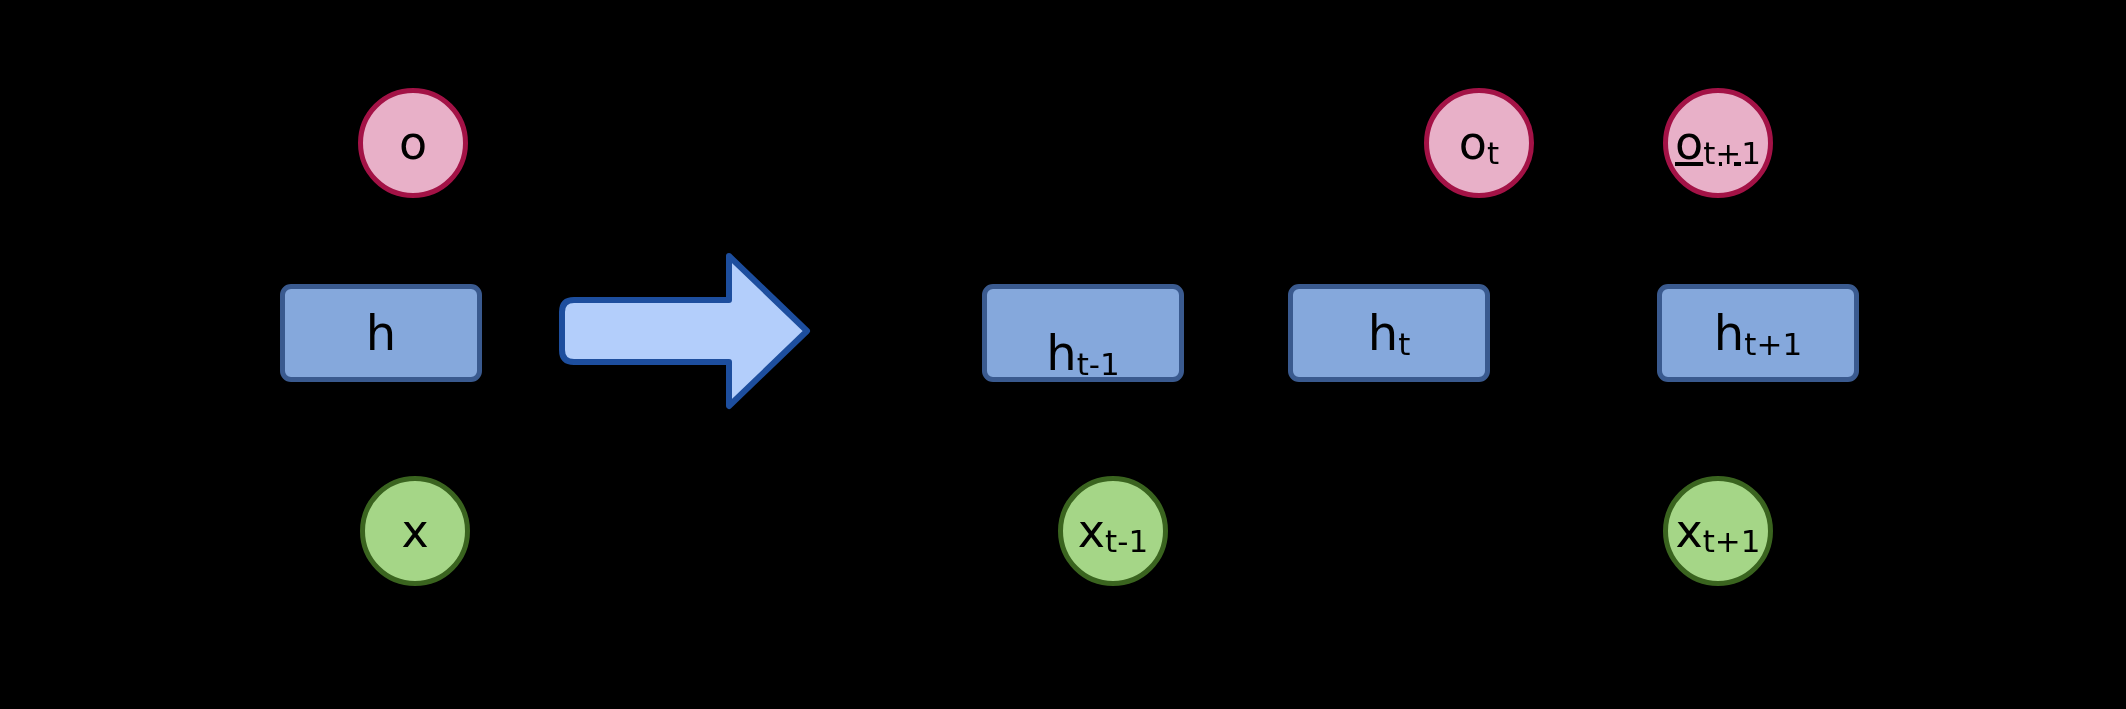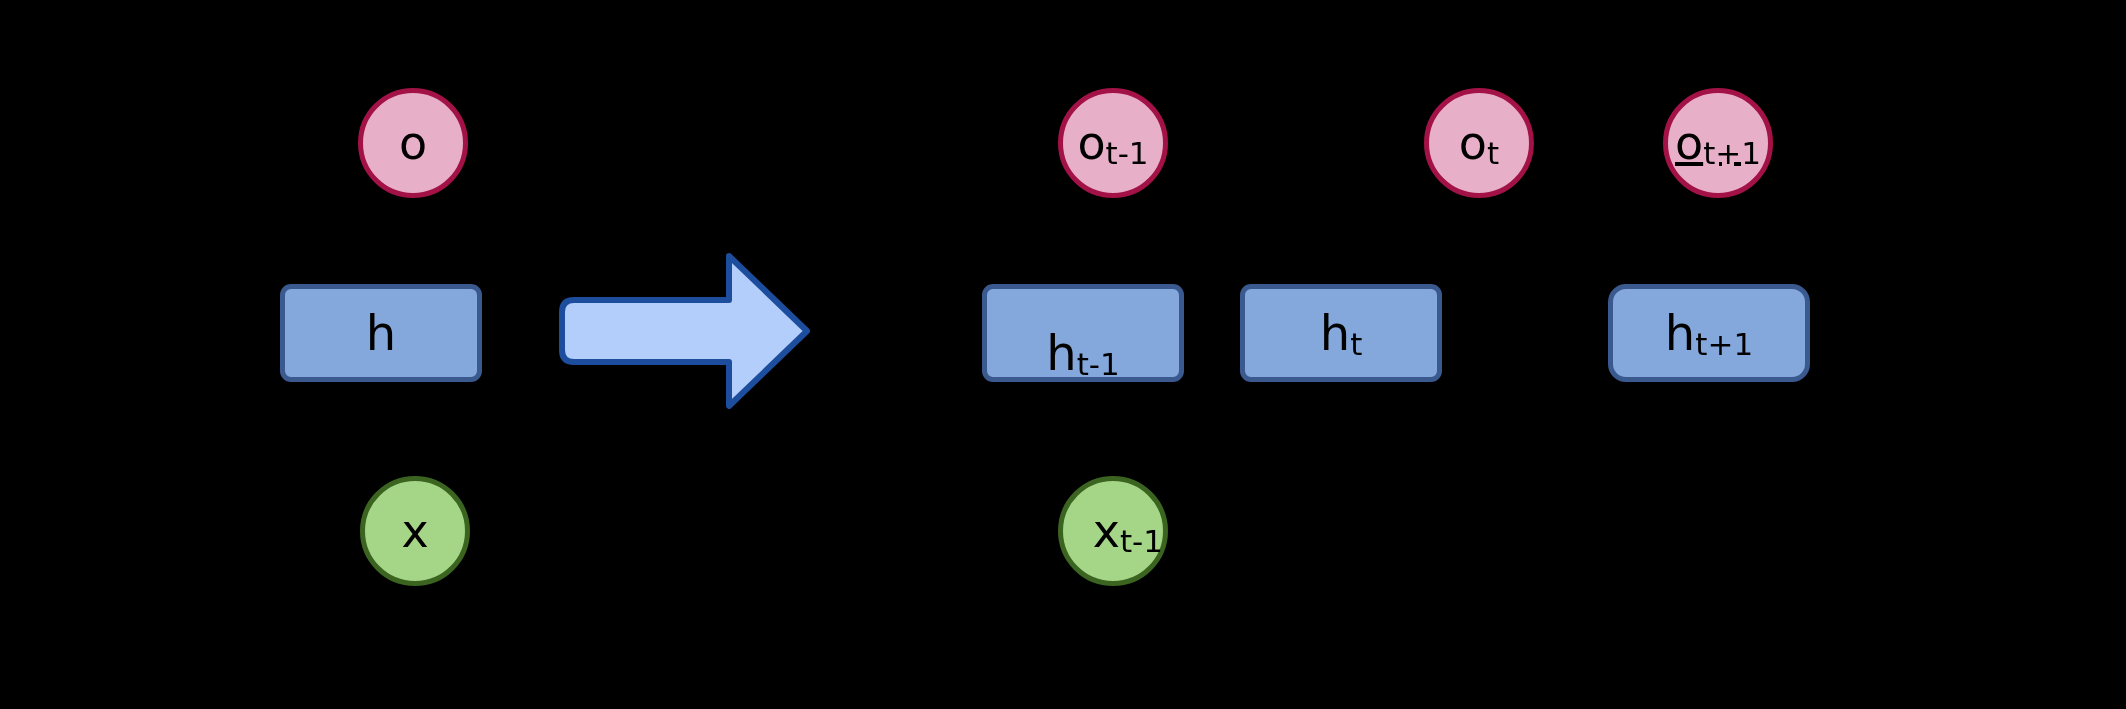--- a/index.html
+++ b/index.html
@@ -46,23 +46,23 @@
   .row-o { top: 88px; }
   .row-h { top: 284px; }
   .row-x { top: 476px; }
 
   
   .fold-o { left: 358px; }
   .fold-h { left: 280px; }
   .fold-x { left: 360px; }
 
   
-  .c0-o { left: 1058px; } .c0-h { left: 982px; align-items: flex-end; }  .c0-x { left: 1058px; justify-content: flex-end; }
-  .c1-o { left: 1424px; } .c1-h { left: 1240px; align-items: center; } .c1-x { left: 1368px; }
-  .c2-o { left: 1663px; text-decoration: underline; } .c2-h { left: 1608px; border-radius: 18px; } .c2-x { left: 1663px; }
+  .c0-o { left: 1058px; } .c0-h { left: 982px; align-items: flex-end; }  .c0-x { left: 1058px; }
+  .c1-o { left: 1424px; } .c1-h { left: 1288px; align-items: center; } .c1-x { left: 1368px; }
+  .c2-o { left: 1663px; text-decoration: underline; } .c2-h { left: 1657px; } .c2-x { left: 1663px; }
 
   .unfold-arrow {
     position: absolute;
     left: 556px; top: 250px;
     width: 257px; height: 162px;
   }
 </style>
 </head>
 <body style="background: rgb(0, 0, 0);">
 
@@ -75,37 +75,37 @@
     <span><span>h</span><span class="sub"></span></span>
   </div>
   <div class="node circle input-node row-x fold-x">
     <span><span>x</span><span class="sub"></span></span>
   </div>
 
   <svg class="unfold-arrow" viewBox="0 0 257 162" xmlns="http://www.w3.org/2000/svg">
     <path d="M 173 6 L 251 81 L 173 156 L 173 112 L 18 112 Q 6 112 6 100 L 6 62 Q 6 50 18 50 L 173 50 Z" fill="var(--arrow-fill)" stroke="var(--arrow-stroke)" stroke-width="6" stroke-linejoin="round"></path>
   </svg>
 
-  <div class="node circle output-node row-o c0-o">
-    <span><span>o</span><span class="sub">t-1</span></span>
-  </div>
   <div class="node hidden-node row-h c0-h">
     <span><span>h</span><span class="sub">t-1</span></span>
   </div>
   <div class="node circle input-node row-x c0-x">
     <span><span>x</span><span class="sub">t-1</span></span>
   </div>
 
   <div class="node circle output-node row-o c1-o">
     <span><span>o</span><span class="sub">t</span></span>
   </div>
   <div class="node hidden-node row-h c1-h">
     <span><span>h</span><span class="sub">t</span></span>
   </div>
 
   <div class="node circle output-node row-o c2-o">
     <span><span>o</span><span class="sub">t+1</span></span>
   </div>
   <div class="node hidden-node row-h c2-h">
     <span><span>h</span><span class="sub">t+1</span></span>
   </div>
+  <div class="node circle input-node row-x c2-x">
+    <span><span>x</span><span class="sub">t+1</span></span>
+  </div>
 
 </div>
 
 </body></html>

